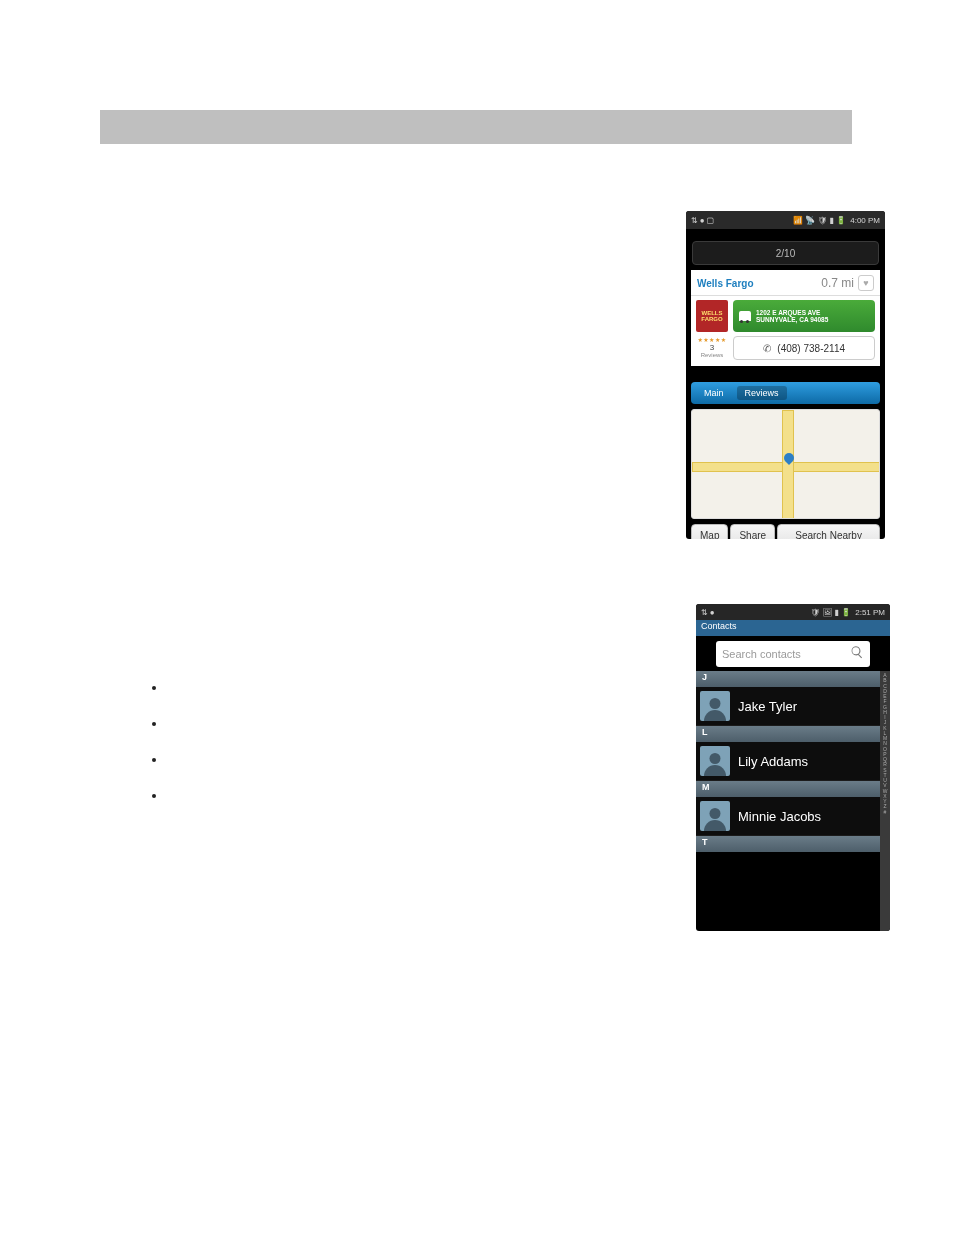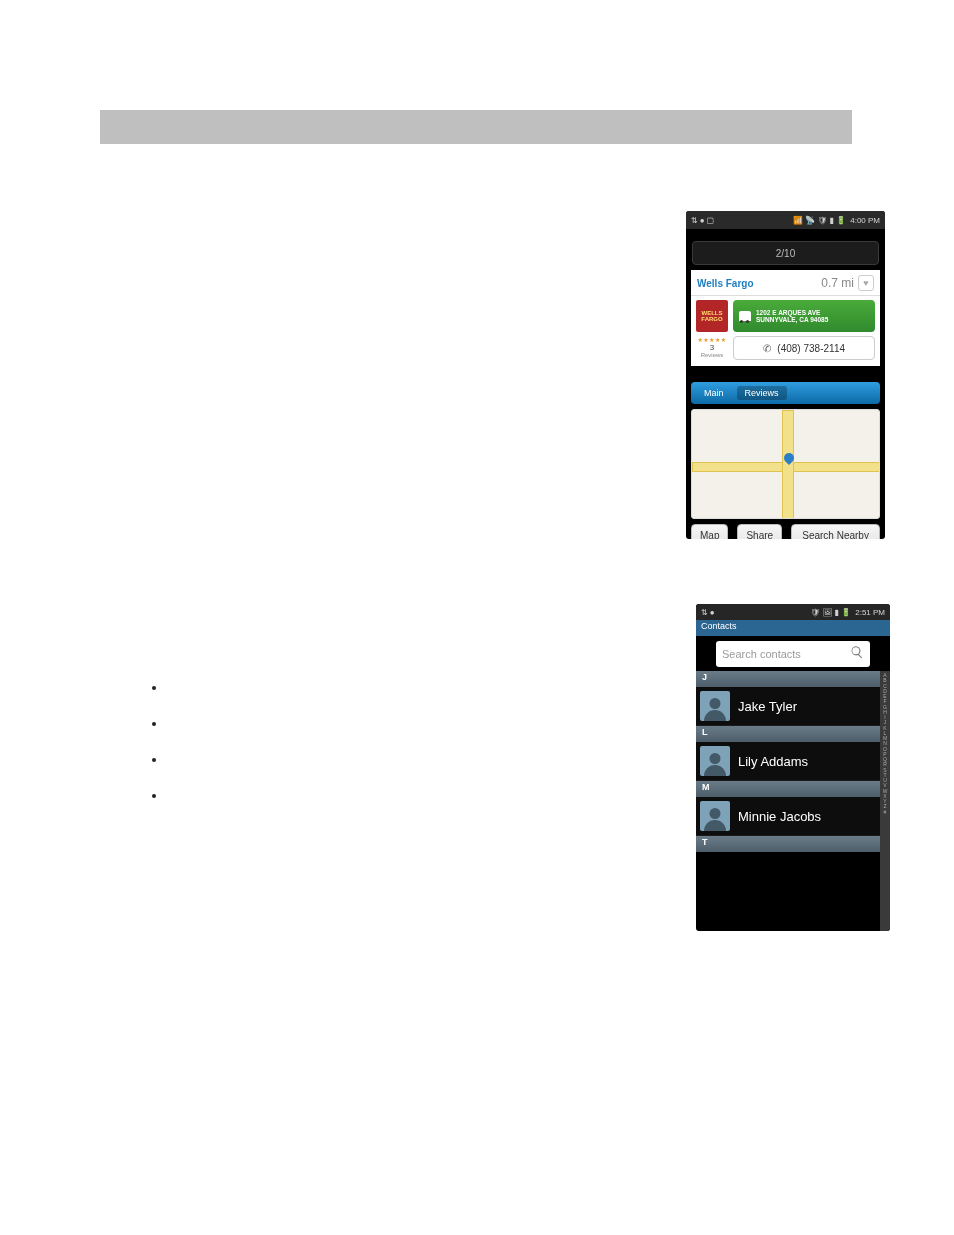--- a/index.html
+++ b/index.html
@@ -32,21 +32,21 @@
 .revl{font-size:6px;color:#888}
 .phone{flex:1;margin-left:5px;height:22px;background:#fff;border:1px solid #ccc;border-radius:4px;display:flex;align-items:center;justify-content:center;font-size:10px;font-weight:normal;color:#333}
 .phone::before{content:"✆";margin-right:6px;color:#555;font-size:10px}
 .tabbar{margin:5px 5px 0;height:22px;background:linear-gradient(#2f9de0,#0d6aa6);border-radius:4px;display:flex;align-items:center;padding:0 5px;gap:5px}
 .tab{padding:2px 8px;font-size:9px;color:#fff;border-radius:3px}
 .tab.act{background:rgba(0,0,0,.25)}
 .map{margin:5px 5px 0;height:108px;background:#f3f1ea;position:relative;border:1px solid #ddd;border-radius:3px;overflow:hidden}
 .road-v{position:absolute;left:48%;top:0;width:10px;height:100%;background:#f3e08b;border:1px solid #e0c24e}
 .road-h{position:absolute;top:48%;left:0;height:8px;width:100%;background:#f3e08b;border:1px solid #e0c24e}
 .pin{position:absolute;left:49%;top:40%;width:10px;height:10px;background:#2c7fc6;border-radius:50% 50% 50% 0;transform:rotate(-45deg)}
-.btnrow{margin:5px 5px 5px;display:flex;gap:9px}
+.btnrow{margin:5px 5px 5px;display:flex;gap:2px}
 .btn{flex:0 0 auto;padding:5px 8px;background:linear-gradient(#f6f6f6,#e4e4e4);border:1px solid #bbb;border-radius:4px;font-size:10px;color:#333}
 .btn:nth-child(3){flex:1;text-align:center}
 
 
 .fig2{position:absolute;left:696px;top:604px;width:194px;height:327px;background:#000;border-radius:3px;overflow:hidden;display:flex;flex-direction:column}
 .sb2{height:16px;background:#262626;color:#eee;font-size:8px;display:flex;justify-content:space-between;align-items:center;padding:0 4px}
 .sb2-l span,.sb2-r span{margin:0 1px;opacity:.85}
 .title{height:14px;background:#2b6592;color:#fff;font-size:9px;padding:1px 5px}
 .search{margin:5px 20px 4px;height:26px;background:#fff;border-radius:3px;display:flex;align-items:center;padding:0 6px}
 .search-ph{flex:1;color:#9a9a9a;font-size:11px}

